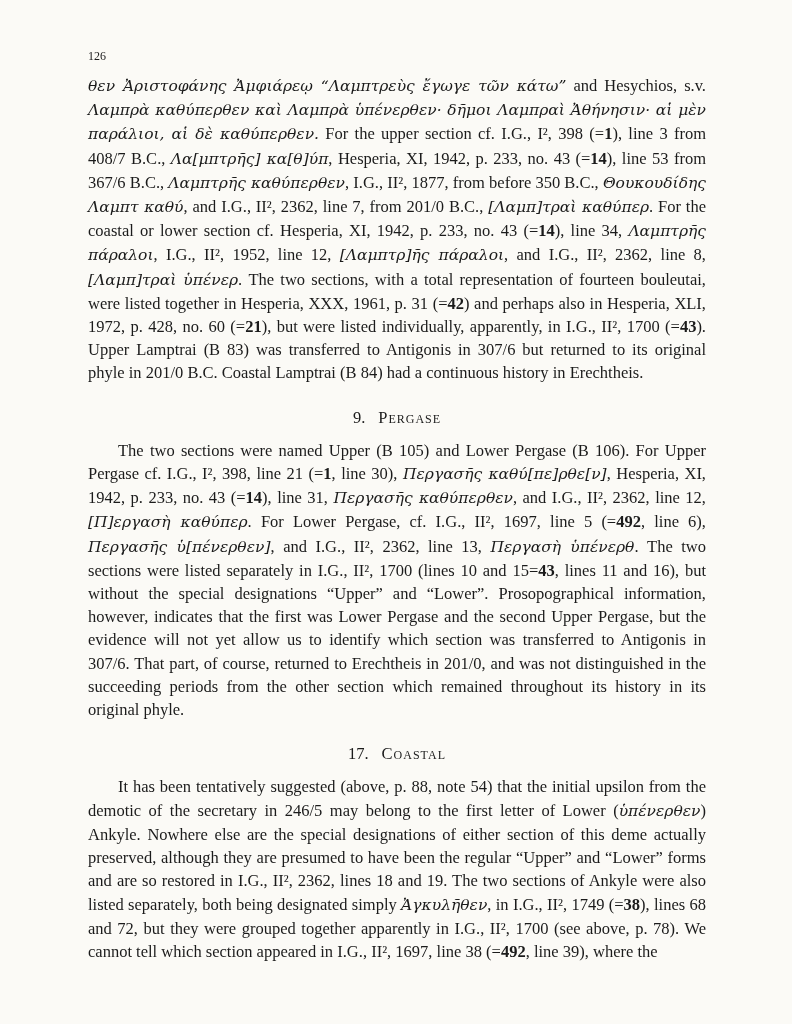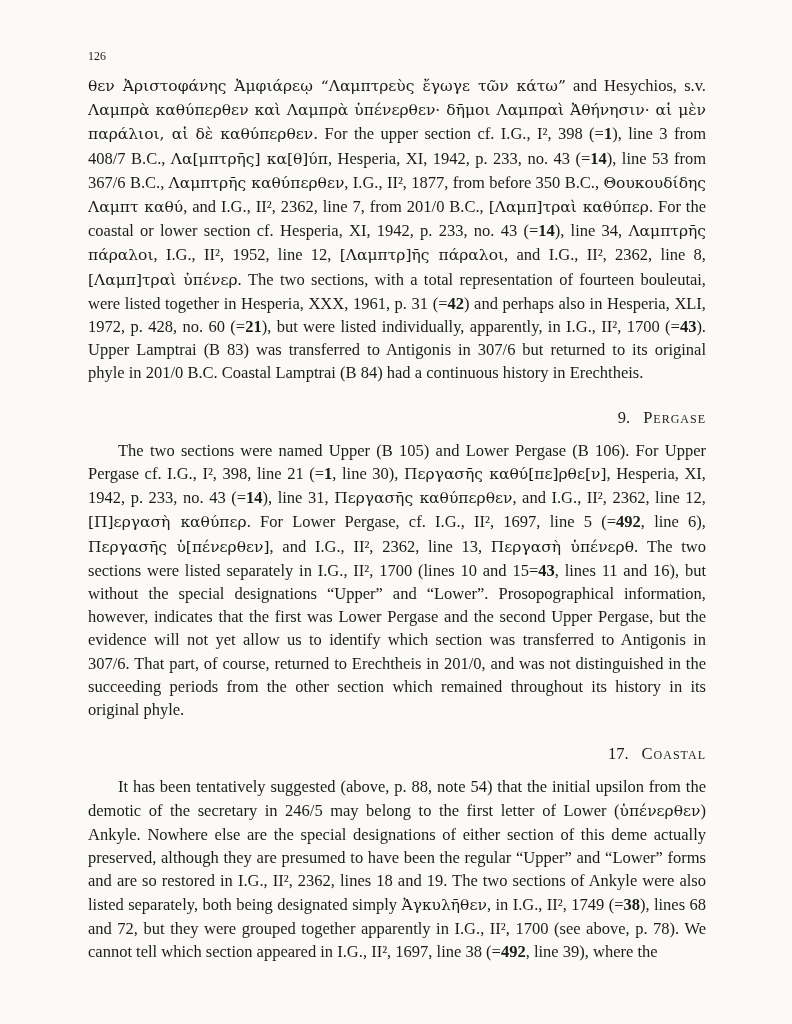--- a/index.html
+++ b/index.html
@@ -49,31 +49,32 @@
   p.para {
     margin: 0;
   }
   p.indent {
     text-indent: 30px;
   }
   h2.heading {
     margin: 21px 0 10px 0;
     font-size: 16.5px;
     font-weight: normal;
-    text-align: right;
+    text-align: center;
     text-indent: 0;
   }
   .htitle {
     margin-left: 13px;
     font-variant: small-caps;
     letter-spacing: 1px;
   }
   .s-i { }
   .s-b { font-weight: 700; }
   .s-g {
+    font-style: italic;
     font-family: "DejaVu Serif", serif;
     font-size: 0.94em;
   }
 </style>
 </head>
 <body>
 
 <div class="page">
   <div class="header">
     <span class="page-number">126</span>

